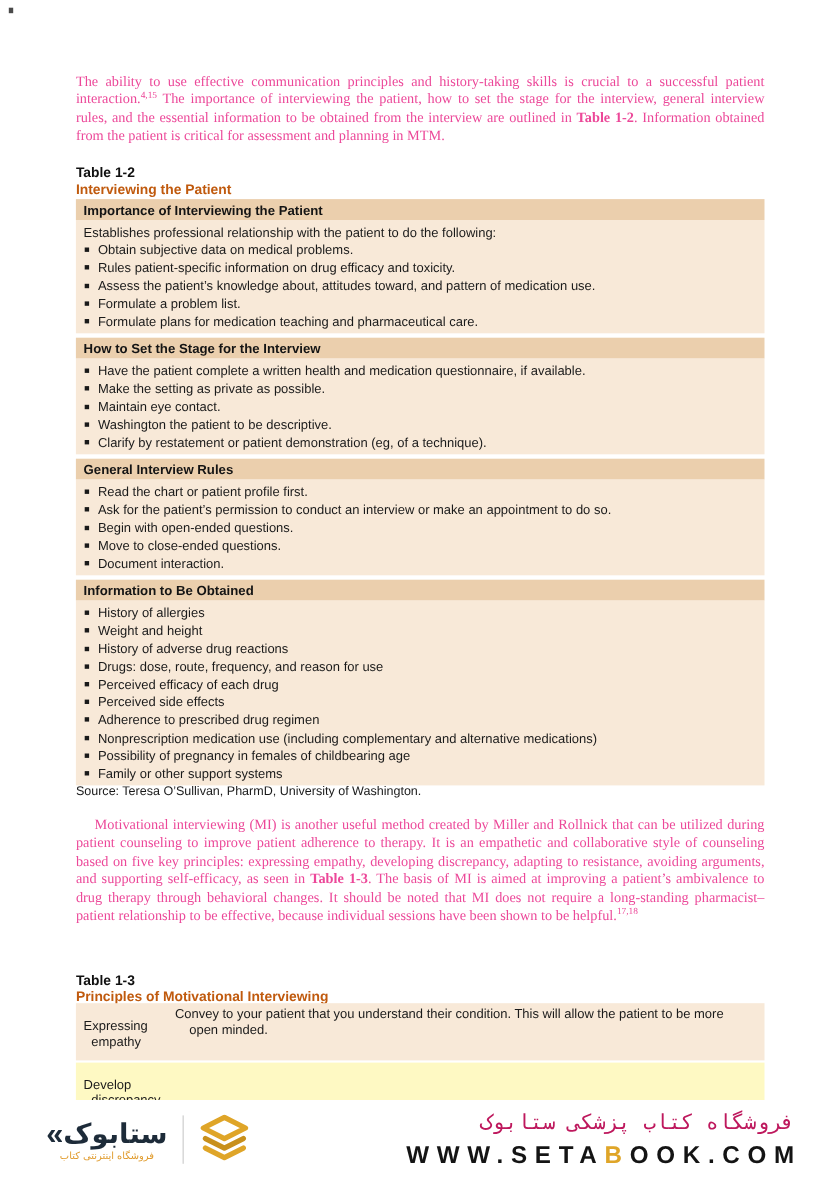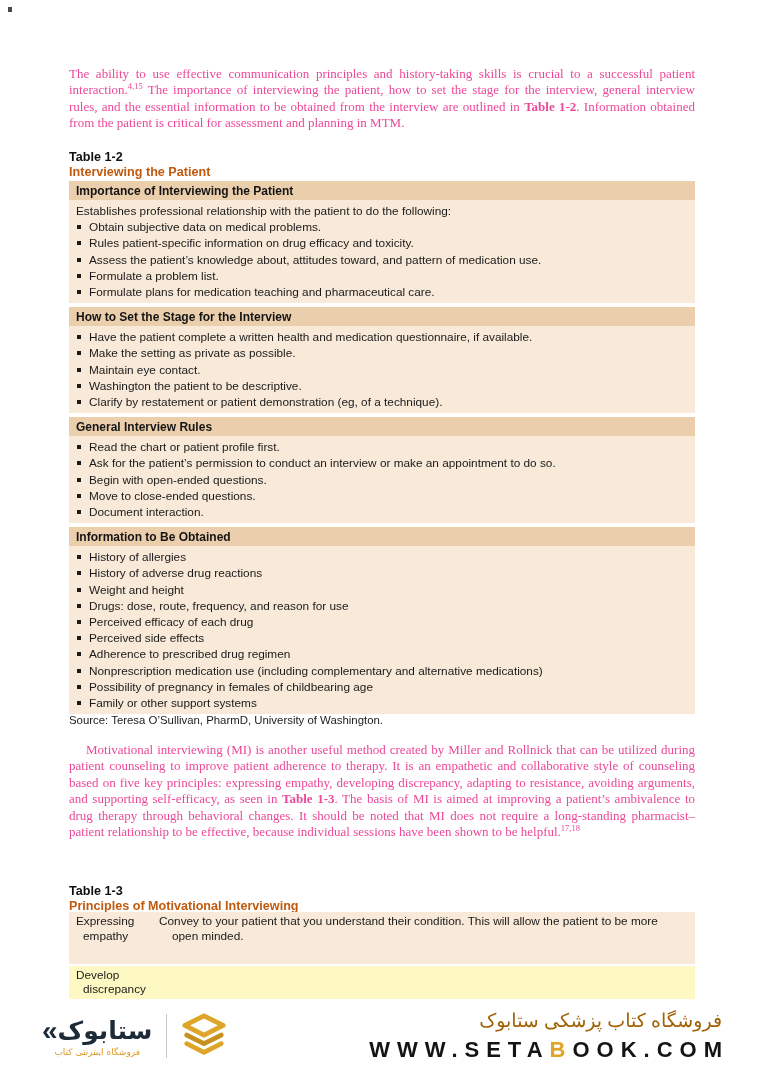--- a/index.html
+++ b/index.html
@@ -30,35 +30,35 @@
               line-height:16.2px; color:#1a1a1a; }
   .bullet-item { position:relative; padding-left:13px; }
   .bullet-item .sq { position:absolute; left:1px; top:6px; width:4px; height:4px; background:#1a1a1a; }
 
   #source { top:714px; font-size:11.4px; color:#1a1a1a; }
 
   #table13 { top:912px; }
   .t13-row { display:flex; background:#f8e9d8; margin-bottom:2px; font-size:11.8px;
              line-height:14.8px; color:#1a1a1a; }
   .t13-row.alt { background:#fef9c3; }
-  .t13-term { flex:0 0 86px; width:86px; padding:2px 2px 2px 14px; text-indent:-7px; }
+  .t13-term { flex:0 0 86px; width:86px; padding:13px 2px 2px 14px; text-indent:-7px; }
   .t13-desc { flex:1; padding:2px 10px 20px 17px; text-indent:-13px; }
 
   .footer { position:absolute; left:0; right:0; top:1000px; height:80px; background:#fff;
             display:flex; align-items:center; justify-content:space-between; padding:0 42px 8px; }
   .brand-group { display:flex; align-items:center; gap:14px; }
   .brand-block { text-align:center; }
   .brand-row { display:flex; align-items:center; justify-content:center; color:#1d2b39; }
   .brand-chevron { font-size:28px; font-weight:bold; line-height:26px; }
   .brand-text { font-size:25px; font-weight:bold; line-height:30px; font-family:"DejaVu Sans", sans-serif; }
   .brand-sub { font-size:9px; color:#e09a2a; margin-top:1px; font-family:"DejaVu Sans", sans-serif; direction:rtl;text-align:center; }
   .v-divider { width:1px; height:44px; background:#c9c9c9; }
   .diamond-logo { width:46px; height:46px; display:block; }
   .footer-right { text-align:right; }
-  .tagline { font-size:19px; color:#a16207; font-family:Liberation Sans, sans-serif; direction:rtl; }
+  .tagline { font-size:19px; color:#be185d; font-family:Liberation Mono, monospace; direction:rtl; }
   .site-url { margin-top:5px; font-size:22px; font-weight:bold; letter-spacing:7px;
               margin-right:-7px; color:#141414; white-space:nowrap;text-align:center; }
   .site-url .accent { color:#dfa528; }
 </style>
 </head>
 <body>
 
 <div class="page">
   <div class="corner-mark"></div>
 
@@ -100,22 +100,22 @@
         <div class="bullet-item"><span class="sq"></span><span>Begin with open-ended questions.</span></div>
         <div class="bullet-item"><span class="sq"></span><span>Move to close-ended questions.</span></div>
         <div class="bullet-item"><span class="sq"></span><span>Document interaction.</span></div>
       </div>
     </div>
 
     <div class="tbl-section">
       <div class="sec-header">Information to Be Obtained</div>
       <div class="sec-body">
         <div class="bullet-item"><span class="sq"></span><span>History of allergies</span></div>
+        <div class="bullet-item"><span class="sq"></span><span>Weight and height</span></div>
         <div class="bullet-item"><span class="sq"></span><span>History of adverse drug reactions</span></div>
-        <div class="bullet-item"><span class="sq"></span><span>Weight and height</span></div>
         <div class="bullet-item"><span class="sq"></span><span>Drugs: dose, route, frequency, and reason for use</span></div>
         <div class="bullet-item"><span class="sq"></span><span>Perceived efficacy of each drug</span></div>
         <div class="bullet-item"><span class="sq"></span><span>Perceived side effects</span></div>
         <div class="bullet-item"><span class="sq"></span><span>Adherence to prescribed drug regimen</span></div>
         <div class="bullet-item"><span class="sq"></span><span>Nonprescription medication use (including complementary and alternative medications)</span></div>
         <div class="bullet-item"><span class="sq"></span><span>Possibility of pregnancy in females of childbearing age</span></div>
         <div class="bullet-item"><span class="sq"></span><span>Family or other support systems</span></div>
       </div>
     </div>
   </div>

